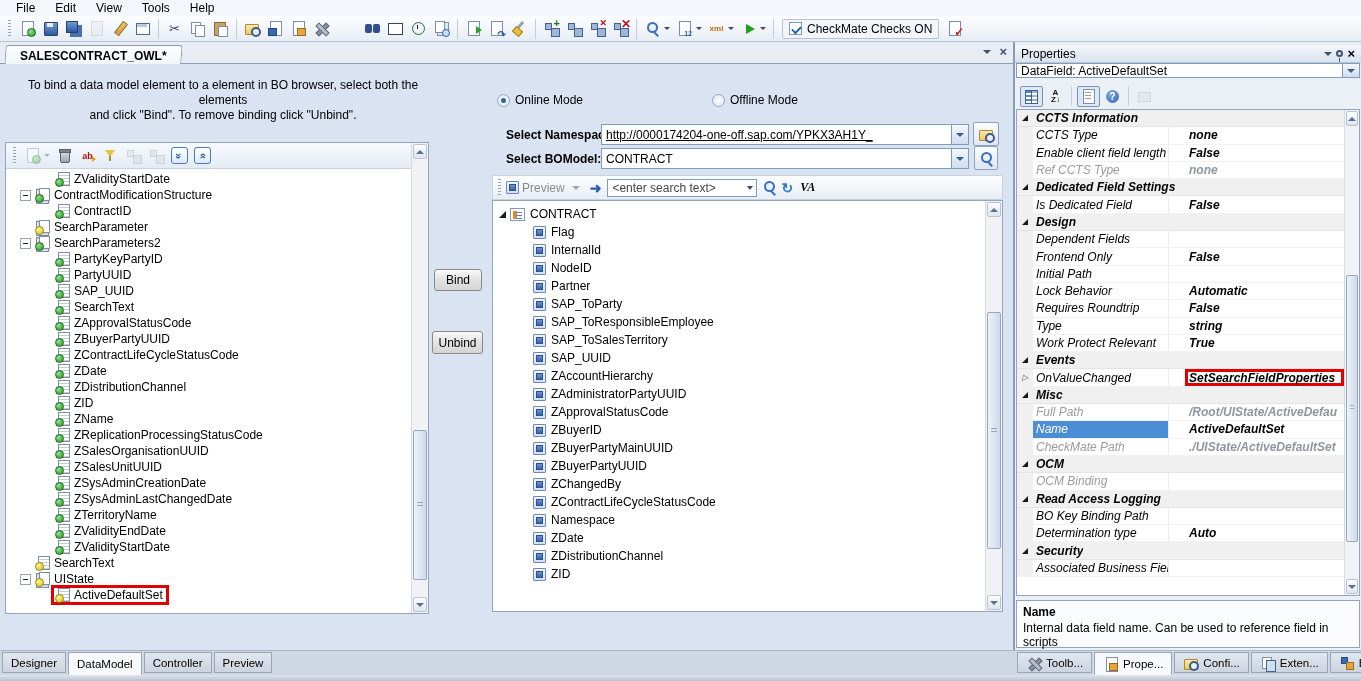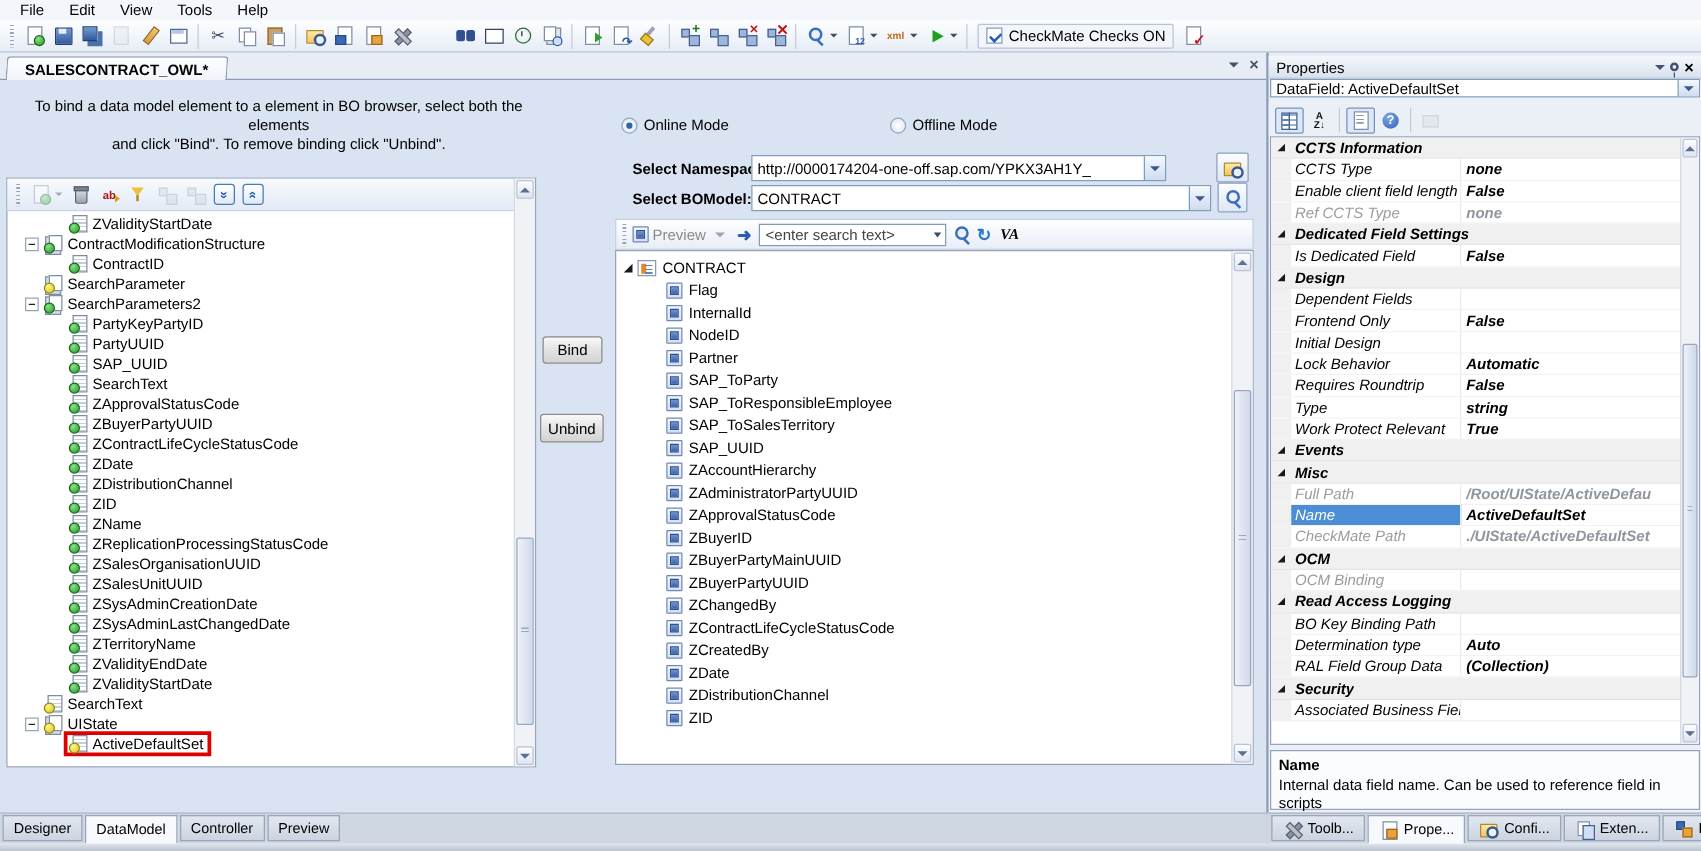--- a/index.html
+++ b/index.html
@@ -177,21 +177,21 @@
   .pin{width:7px;height:7px;border:2px solid #44526b;border-radius:50%;position:relative;margin:0 4px;}
   .pin::after{content:"";position:absolute;left:1px;top:6px;width:1px;height:4px;background:#44526b;}
   #pselector{position:absolute;left:0;top:18px;width:346px;height:20px;}
   #pselector .combo{left:1px;top:0;width:344px;height:15px;}
   #ptoolbar{position:absolute;left:0;top:38px;width:346px;height:26px;display:flex;align-items:center;padding-left:4px;background:#ebeff6;}
   #pgrid{position:absolute;left:1px;top:64px;width:344px;height:487px;background:#fff;border:1px solid #95a4bc;overflow:hidden;}
   #pgridrows{position:absolute;left:0;top:0;right:15px;bottom:0;overflow:hidden;font-style:italic;}
   .prow{display:flex;align-items:stretch;height:17.3px;background:#fff;border-bottom:1px solid #f2f2f2;}
   .pmargin{width:16px;background:#f0f0f0;display:flex;align-items:center;justify-content:center;flex:none;}
   .plabel{width:136px;padding-left:3px;display:flex;align-items:center;border-right:1px solid #ececec;overflow:hidden;white-space:nowrap;flex:none;}
-  .pvalue{flex:1;padding-left:4px;display:flex;align-items:center;overflow:hidden;white-space:nowrap;}
+  .pvalue{flex:1;padding-left:4px;display:flex;align-items:center;overflow:hidden;white-space:nowrap;margin-left:16px;}
   .prow.cat{background:#f0f0f0;font-weight:bold;border-bottom:1px solid #e4e4e4;}
   .prow.cat .pmargin{background:#f0f0f0;}
   .prow.cat .pmargin::before{content:"";border-bottom:6px solid #1a1a1a;border-left:6px solid transparent;}
   .prow.cat .plabel{border-right:none;width:auto;}
   .prow.expander .pmargin::before{content:"▷";font-size:8px;color:#555;}
   .prow.dim .plabel{color:#9b9b9b;}
   .prow.vdim .pvalue{color:#8f969e;}
   .prow.vbold .pvalue{font-weight:bold;}
   .prow.selected .plabel{background:#4b8ed6;color:#fff;}
   .prow.redbox .pvalue{box-shadow:inset 0 0 0 3px #e00000;}
@@ -737,21 +737,21 @@
     <div class="radio-row" style="left:497px;top:29px;">
       <span class="radio on"></span>
       <span>Online Mode</span>
     </div>
     <div class="radio-row" style="left:712px;top:29px;">
       <span class="radio"></span>
       <span>Offline Mode</span>
     </div>
 
     <div class="flabel" style="left:506px;top:64px;">Select Namespace:</div>
-    <div class="combo" style="left:601px;top:60px;width:332px;">
+    <div class="combo" style="left:601px;top:60px;width:368px;text-decoration:underline;">
       <span class="combotext">http://0000174204-one-off.sap.com/YPKX3AH1Y_</span>
       <span class="combobtn"></span>
     </div>
     <div class="sqbtn" style="left:973px;top:58px;width:26px;height:24px;">
       <span class="tbico ic-folder-find"></span>
     </div>
     <div class="flabel" style="left:506px;top:88px;">Select BOModel:</div>
     <div class="combo" style="left:601px;top:84px;width:368px;">
       <span class="combotext">CONTRACT</span>
       <span class="combobtn"></span>
@@ -894,21 +894,21 @@
             <span class="indent" style="width: 20px;"></span>
             <span class="ic-none"></span>
             <span class="ic-bo-field"></span>
             <span class="tlabel">ZContractLifeCycleStatusCode</span>
           </div>
 
           <div class="borow">
             <span class="indent" style="width: 20px;"></span>
             <span class="ic-none"></span>
             <span class="ic-bo-field"></span>
-            <span class="tlabel">ZCreatedBy</span>
+            <span class="tlabel">Namespace</span>
           </div>
 
           <div class="borow">
             <span class="indent" style="width: 20px;"></span>
             <span class="ic-none"></span>
             <span class="ic-bo-field"></span>
             <span class="tlabel">ZDate</span>
           </div>
 
           <div class="borow">
@@ -1042,21 +1042,21 @@
           <div class="prow vbold">
             <span class="pmargin"></span>
             <span class="plabel">Frontend Only</span>
             <span class="pvalue">
               <span>False</span>
             </span>
           </div>
 
           <div class="prow">
             <span class="pmargin"></span>
-            <span class="plabel">Initial Design</span>
+            <span class="plabel">Initial Path</span>
             <span class="pvalue">
               <span></span>
             </span>
           </div>
 
           <div class="prow vbold">
             <span class="pmargin"></span>
             <span class="plabel">Lock Behavior</span>
             <span class="pvalue">
               <span>Automatic</span>
@@ -1086,20 +1086,27 @@
               <span>True</span>
             </span>
           </div>
 
           <div class="prow cat">
             <span class="pmargin"></span>
             <span class="plabel">Events</span>
 
           </div>
 
+          <div class="prow vbold redbox expander">
+            <span class="pmargin"></span>
+            <span class="plabel">OnValueChanged</span>
+            <span class="pvalue">
+              <span>SetSearchFieldProperties</span>
+            </span>
+          </div>
 
           <div class="prow cat">
             <span class="pmargin"></span>
             <span class="plabel">Misc</span>
 
           </div>
 
           <div class="prow dim vdim vbold">
             <span class="pmargin"></span>
             <span class="plabel">Full Path</span>
@@ -1153,27 +1160,20 @@
           </div>
 
           <div class="prow vbold">
             <span class="pmargin"></span>
             <span class="plabel">Determination type</span>
             <span class="pvalue">
               <span>Auto</span>
             </span>
           </div>
 
-          <div class="prow vbold">
-            <span class="pmargin"></span>
-            <span class="plabel">RAL Field Group Data</span>
-            <span class="pvalue">
-              <span>(Collection)</span>
-            </span>
-          </div>
 
           <div class="prow cat">
             <span class="pmargin"></span>
             <span class="plabel">Security</span>
 
           </div>
 
           <div class="prow">
             <span class="pmargin"></span>
             <span class="plabel">Associated Business Field</span>

